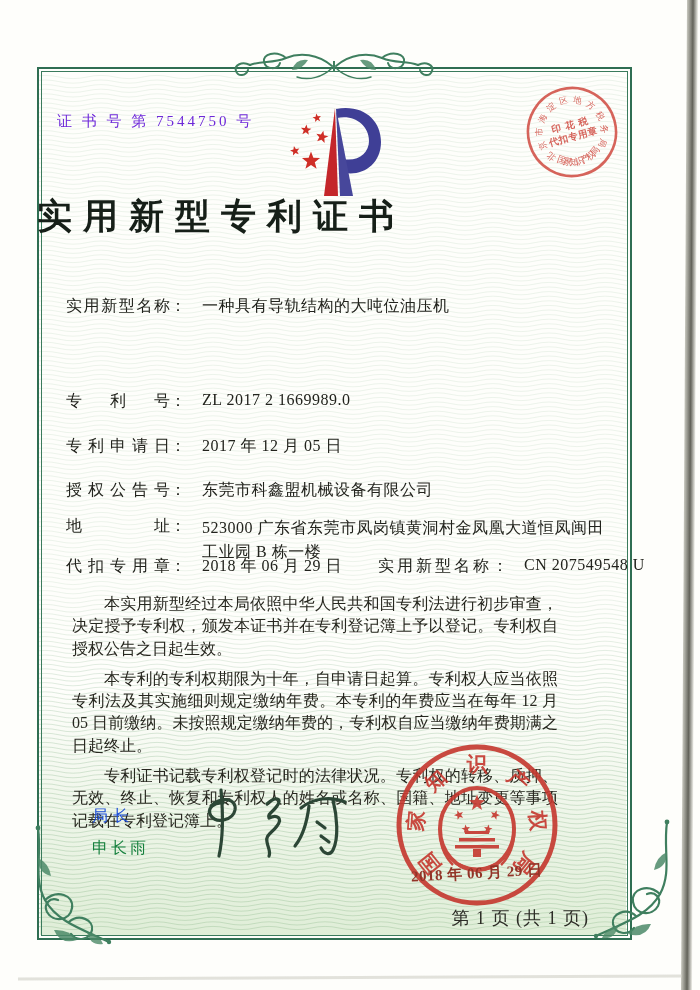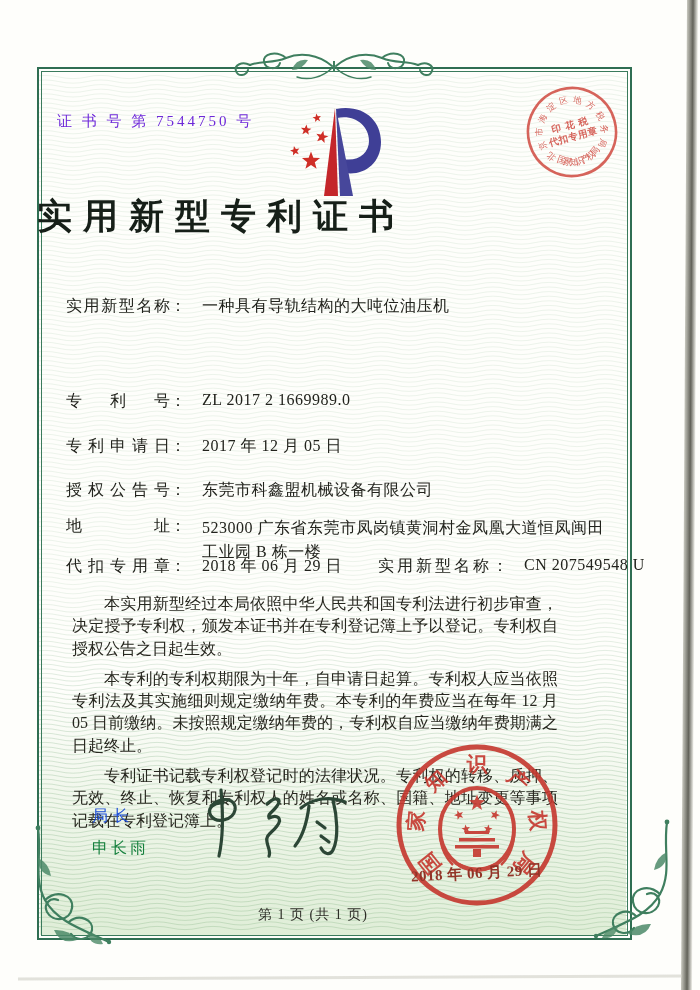--- a/index.html
+++ b/index.html
@@ -35,22 +35,22 @@
   .grant-right{position:absolute;left:312px;top:0;}
   .grant-right .lbl2{letter-spacing:3px;}
   .paras{position:absolute;left:64px;top:585px;width:502px;font-size:16px;line-height:22.3px;
     color:#27271f;text-align:justify;}
   .paras p{margin:8px;text-indent:2em;}
   .signoff-title{position:absolute;left:92px;top:806px;font-size:16px;letter-spacing:5px;color:#1d4ed8;}
   .signoff-name{position:absolute;left:92px;top:838px;font-size:16px;letter-spacing:3px;color:#15803d;}
   #sig-svg{position:absolute;left:183px;top:778px;}
   #cnipa-svg{position:absolute;left:393px;top:741px;}
   #tax-svg{position:absolute;left:524px;top:84px;}
-  .page-footer{position:absolute;left:37px;top:906px;width:552px;text-align:center;
-    font-size:14px;letter-spacing:1px;color:#2c2c26;}
+  .page-footer{position:absolute;left:37px;top:906px;width:552px;text-align:right;
+    font-size:18px;letter-spacing:1px;color:#2c2c26;}
   svg text{font-family:"Liberation Serif","DejaVu Serif",serif;}
 </style>
 </head>
 <body>
 
 <div class="paper">
 
   <svg id="waves" viewBox="0 0 588 866">
       <path d="M-8 8.0 q 14 -3.2 28 0 t 28 0 t 28 0 t 28 0 t 28 0 t 28 0 t 28 0 t 28 0 t 28 0 t 28 0 t 28 0 t 28 0 t 28 0 t 28 0 t 28 0 t 28 0 t 28 0 t 28 0 t 28 0 t 28 0 t 28 0 t 28 0 t 28 0" fill="none" stroke="#7fae85" stroke-width="0.9" opacity="0.16"></path>
       <path d="M-8 12.6 q 14 -3.2 28 0 t 28 0 t 28 0 t 28 0 t 28 0 t 28 0 t 28 0 t 28 0 t 28 0 t 28 0 t 28 0 t 28 0 t 28 0 t 28 0 t 28 0 t 28 0 t 28 0 t 28 0 t 28 0 t 28 0 t 28 0 t 28 0 t 28 0" fill="none" stroke="#7fae85" stroke-width="0.9" opacity="0.16"></path>

